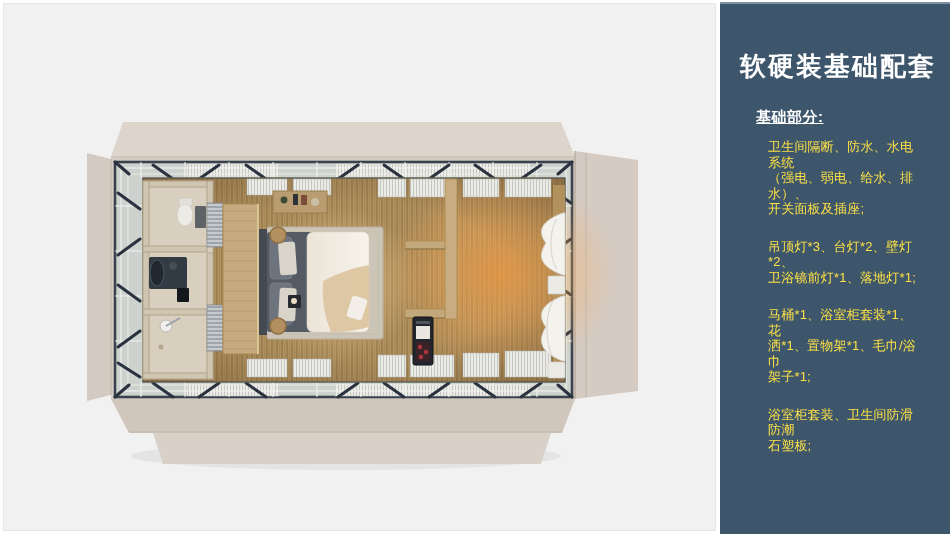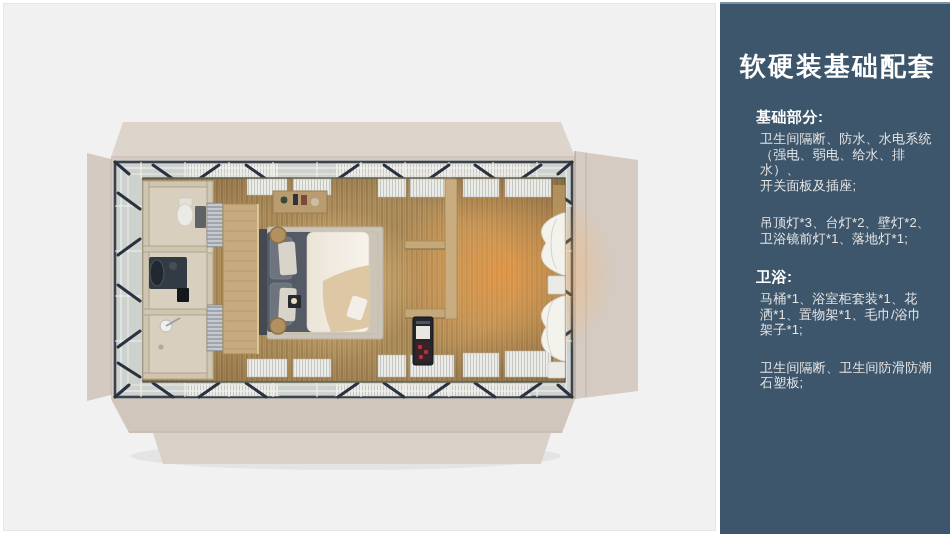--- a/index.html
+++ b/index.html
@@ -18,25 +18,25 @@
     background:#3d566b;color:#ffffff;
     border-top:2px solid #7d93a3;box-sizing:border-box;
     padding:45px 14px 10px 20px;
   }
   .panel-title{
     font-size:26px;font-weight:bold;letter-spacing:2px;
     margin:0 0 24px 0;white-space:nowrap;
   }
   .section{margin:0 0 22px 16px;}
   .section-heading{
-    font-size:15px;font-weight:bold;margin:0 0 4px 0;letter-spacing:0.5px;
+    font-size:15px;font-weight:bold;margin:0 0 4px 0;letter-spacing:0.5px;text-decoration:underline;
   }
   .section-body{
-    font-size:13px;line-height:15.5px;color:#e5e5e5;
-    white-space:pre-line;letter-spacing:0.2px;margin:4px;
+    font-size:13px;line-height:15.5px;color:#fde047;
+    white-space:pre-line;letter-spacing:0.2px;margin:12px;
   }
 </style>
 </head>
 <body>
 
 <div class="canvas">
 <svg class="render-svg" width="713" height="528" viewBox="3 3 713 528">
   <defs>
     <pattern id="woodV" width="5" height="8" patternUnits="userSpaceOnUse">
       <rect width="5" height="8" fill="#b09160"></rect>
@@ -250,23 +250,22 @@
 开关面板及插座;</p>
   </section>
 
 
   <section class="section">
     <p class="section-body">吊顶灯*3、台灯*2、壁灯*2、
 卫浴镜前灯*1、落地灯*1;</p>
   </section>
 
   <section class="section">
-    <h2 class="section-heading">卫浴:</h2>
     <p class="section-body">马桶*1、浴室柜套装*1、花
 洒*1、置物架*1、毛巾/浴巾
 架子*1;</p>
   </section>
 
   <section class="section">
-    <p class="section-body">卫生间隔断、卫生间防滑防潮
+    <p class="section-body">浴室柜套装、卫生间防滑防潮
 石塑板;</p>
   </section>
 </aside>
 
 </body></html>

